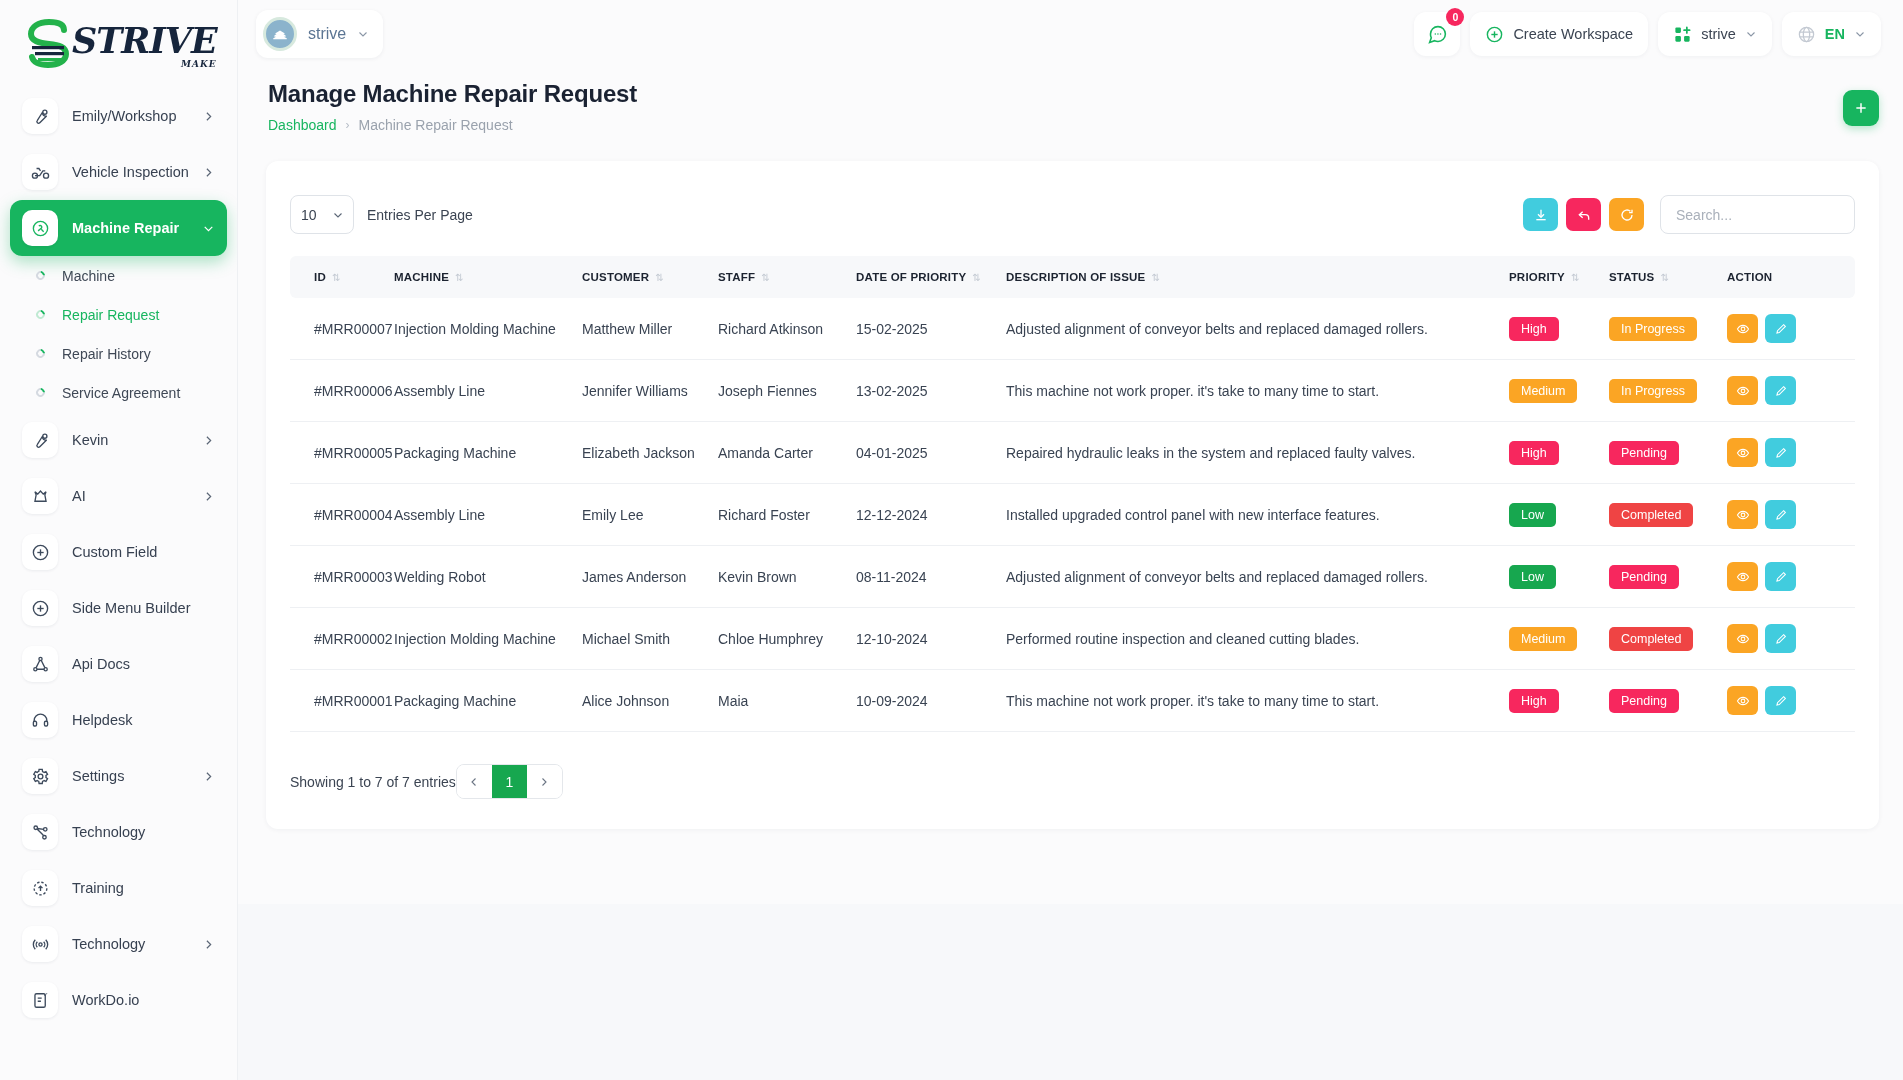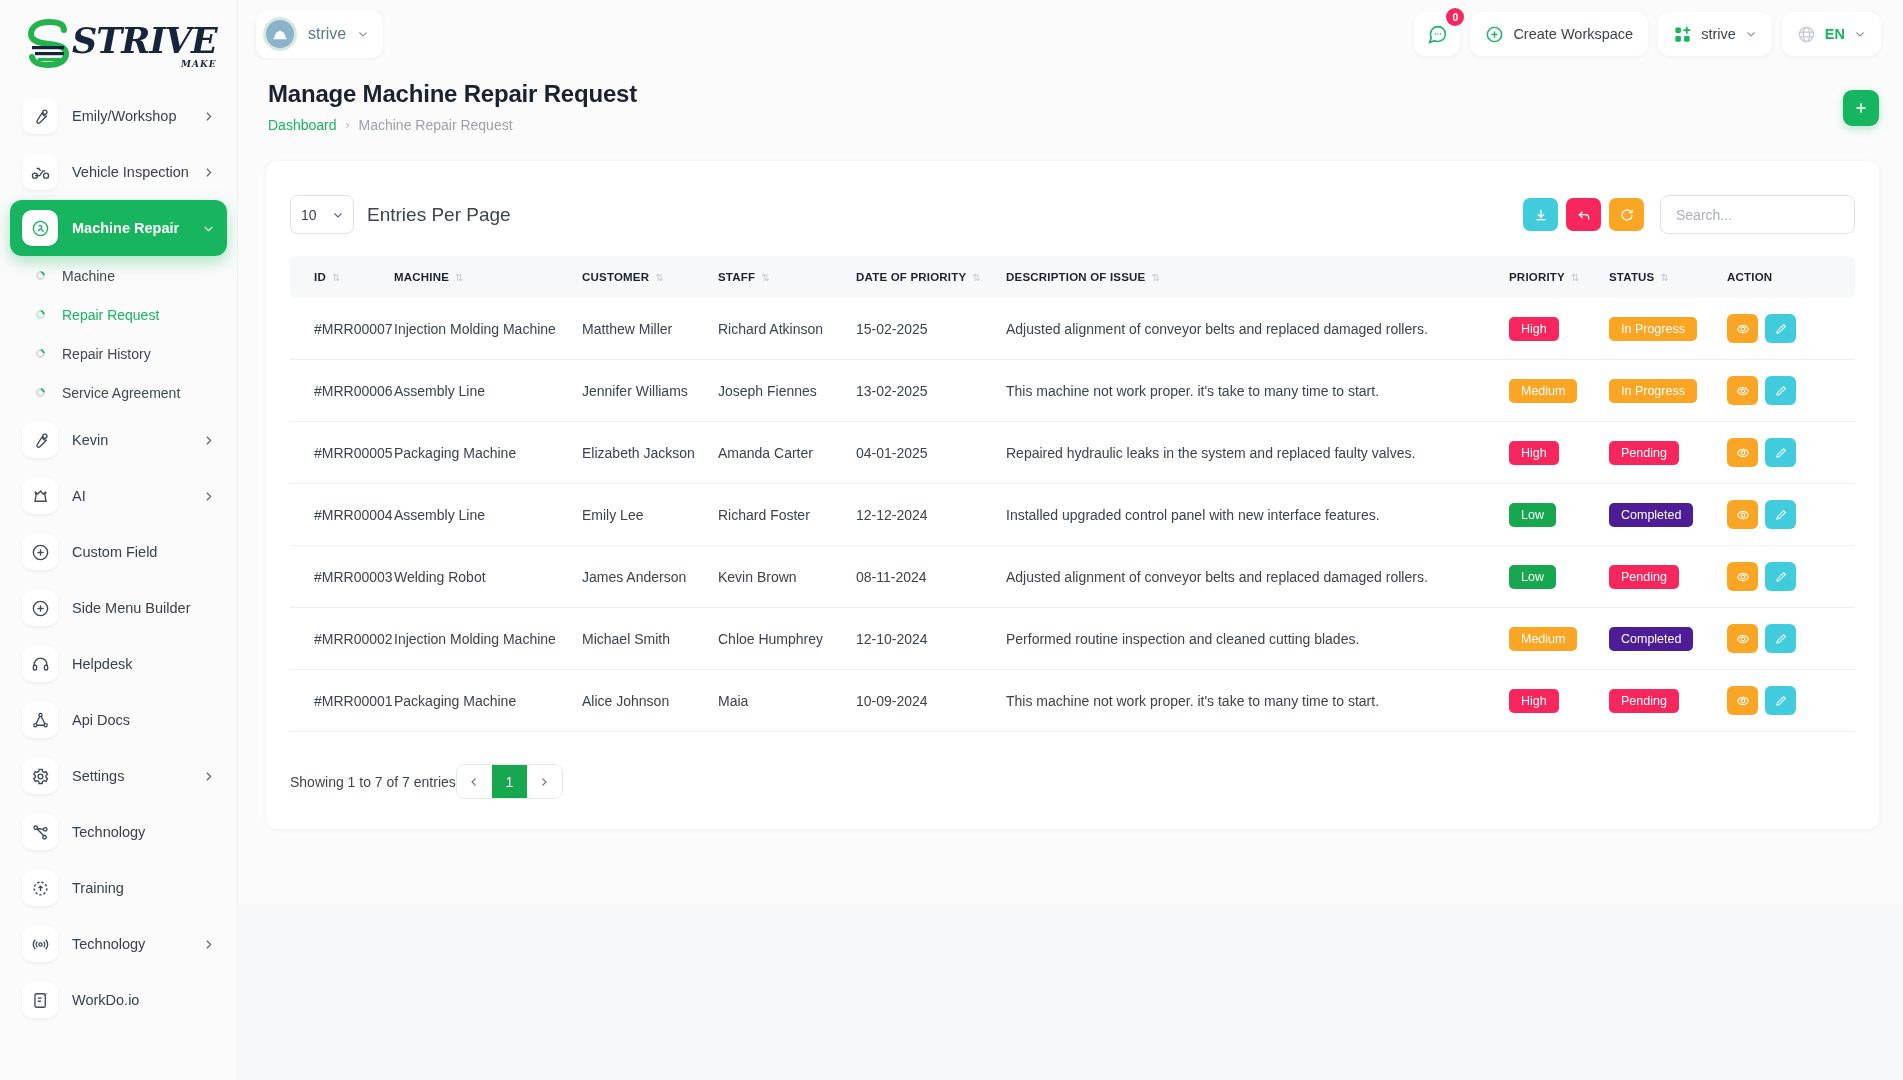--- a/index.html
+++ b/index.html
@@ -150,21 +150,21 @@
   .card-toolbar { display: flex; align-items: center; justify-content: space-between; }
   .entries-grp { display: flex; align-items: center; gap: 13px; }
   .select-box {
     position: relative; width: 64px; height: 39px;
     border: 1px solid #dfe3e8; border-radius: 8px;
     display: flex; align-items: center; padding: 0 10px;
     cursor: pointer; background: #fff;
   }
   .select-val { font-size: 14px; color: #3b4452; }
   .select-box .chev-sm { position: absolute; right: 9px; stroke: #5b6676; }
-  .entries-lbl { font-size: 19px; color: #3b4452; }
+  .entries-lbl { font-size: 14px; color: #3b4452; }
 
   .tool-right { display: flex; align-items: center; gap: 8px; }
   .sq-btn {
     width: 35px; height: 33px; border-radius: 7px;
     display: flex; align-items: center; justify-content: center; cursor: pointer;
   }
   .sq-btn svg { width: 16px; height: 16px; stroke: #fff; fill: none; stroke-width: 2; }
   .sq-cyan { background: #41ccde; }
   .sq-pink { background: #f7275e; }
   .sq-orange { background: #fba524; }
@@ -213,21 +213,21 @@
   .pill {
     display: inline-block; border-radius: 5px;
     padding: 5px 12px; font-size: 12.5px; color: #fff;
     font-weight: 400; white-space: nowrap;
   }
   .p-high     { background: #f7275e; }
   .p-medium   { background: #fba524; }
   .p-low      { background: #17a74f; }
   .s-inprogress { background: #fba524; }
   .s-pending    { background: #f7275e; }
-  .s-completed  { background: #4c1d95; }
+  .s-completed  { background: #ef4444; }
 
   .act-grp { display: flex; gap: 7px; }
   .act-btn {
     width: 31px; height: 29px; border-radius: 6px;
     display: flex; align-items: center; justify-content: center; cursor: pointer;
   }
   .act-btn svg { width: 14px; height: 14px; stroke: #fff; fill: none; stroke-width: 1.8; }
   .a-view { background: #fba524; }
   .a-edit { background: #41ccde; }
 
@@ -379,38 +379,38 @@
               <line x1="12" y1="8" x2="12" y2="16"></line>
               <line x1="8" y1="12" x2="16" y2="12"></line>
             </svg>
         </span>
         <span class="nav-label">Side Menu Builder</span>
       </div>
 
       <div class="nav-item">
         <span class="ico-box">
           <svg viewBox="0 0 24 24">
-              <path d="M4 14v-2a8 8 0 0 1 16 0v2"></path>
-              <rect x="3" y="13" width="4" height="6" rx="1.6"></rect>
-              <rect x="17" y="13" width="4" height="6" rx="1.6"></rect>
-            </svg>
-        </span>
-        <span class="nav-label">Helpdesk</span>
-      </div>
-
-      <div class="nav-item">
-        <span class="ico-box">
-          <svg viewBox="0 0 24 24">
               <circle cx="12" cy="5" r="2"></circle>
               <circle cx="5.5" cy="18" r="2"></circle>
               <circle cx="18.5" cy="18" r="2"></circle>
               <path d="M11 7L6.5 16M13 7l4.5 9M7.5 18h9"></path>
             </svg>
         </span>
         <span class="nav-label">Api Docs</span>
+      </div>
+
+      <div class="nav-item">
+        <span class="ico-box">
+          <svg viewBox="0 0 24 24">
+              <path d="M4 14v-2a8 8 0 0 1 16 0v2"></path>
+              <rect x="3" y="13" width="4" height="6" rx="1.6"></rect>
+              <rect x="17" y="13" width="4" height="6" rx="1.6"></rect>
+            </svg>
+        </span>
+        <span class="nav-label">Helpdesk</span>
       </div>
 
       <div class="nav-item">
         <span class="ico-box">
           <svg viewBox="0 0 24 24">
               <circle cx="12" cy="12" r="3"></circle>
               <path d="M19 12a7 7 0 0 0-.1-1.2l2-1.5-2-3.4-2.3 1a7 7 0 0 0-2-1.2L14.2 3h-4l-.4 2.6a7 7 0 0 0-2 1.2l-2.3-1-2 3.4 2 1.5A7 7 0 0 0 5.4 12c0 .4 0 .8.1 1.2l-2 1.5 2 3.4 2.3-1a7 7 0 0 0 2 1.2l.4 2.6h4l.4-2.6a7 7 0 0 0 2-1.2l2.3 1 2-3.4-2-1.5c.1-.4.1-.8.1-1.2z"></path>
             </svg>
         </span>
         <span class="nav-label">Settings</span>

